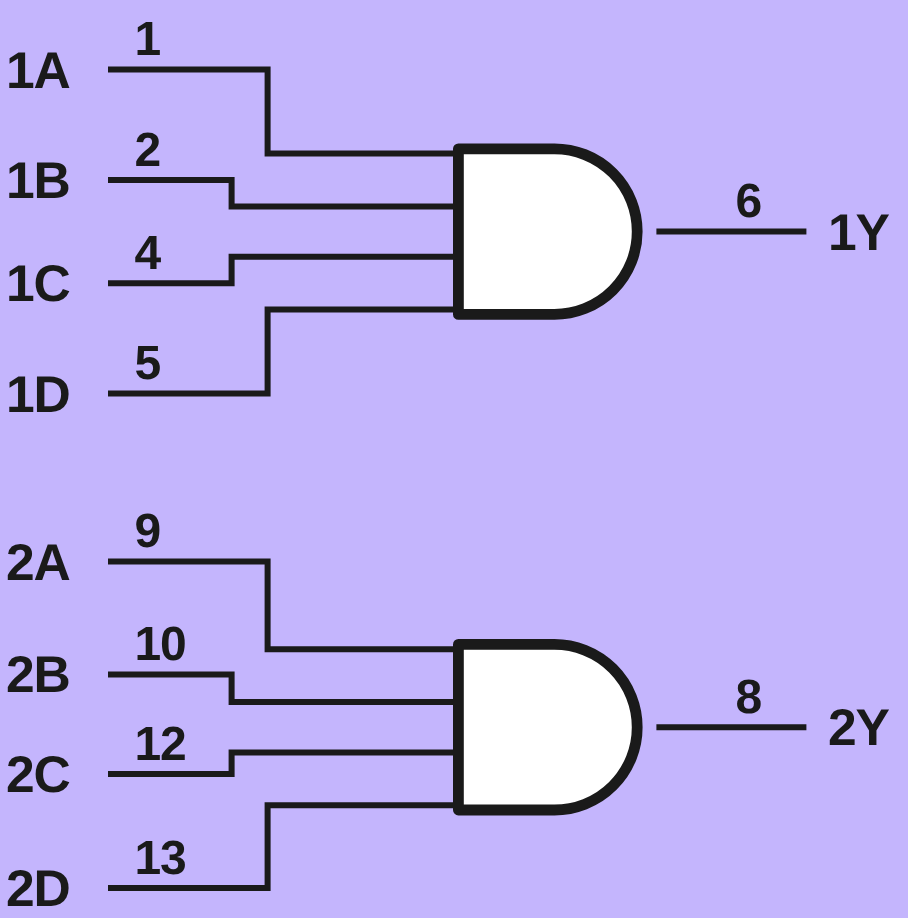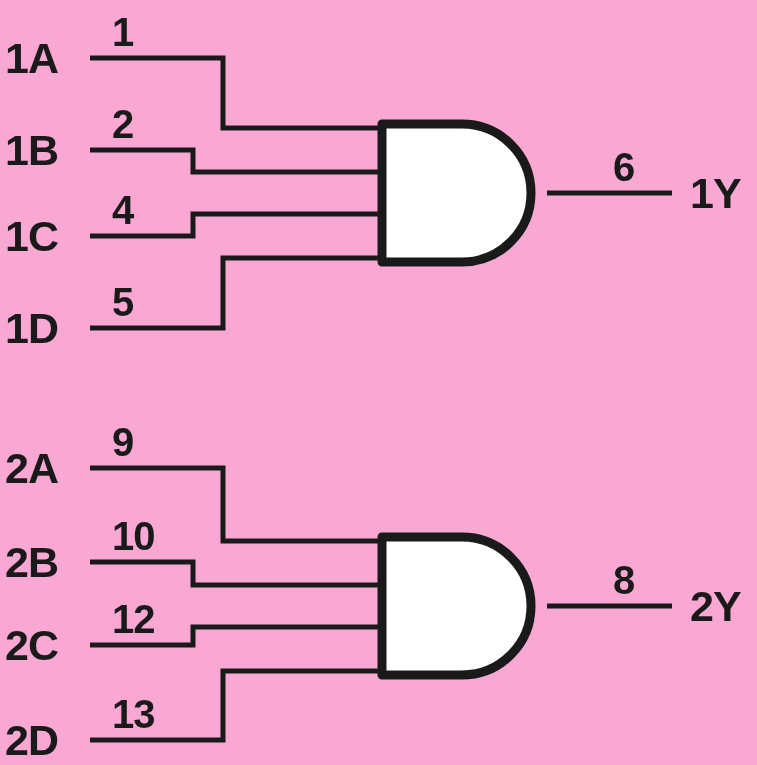--- a/index.html
+++ b/index.html
@@ -7,21 +7,21 @@
     padding: 0;
     background: #ffffff;
   }
   body {
     font-family: "Liberation Sans", sans-serif;
   }
   #diagram-root {
     position: relative;
     width: 757px;
     height: 765px;
-    background: #f9a8d4;
+    background: #c4b5fd;
     overflow: hidden;
   }
   #logic-svg {
     position: absolute;
     top: 0;
     left: 0;
     width: 757px;
     height: 765px;
     display: block;
   }

